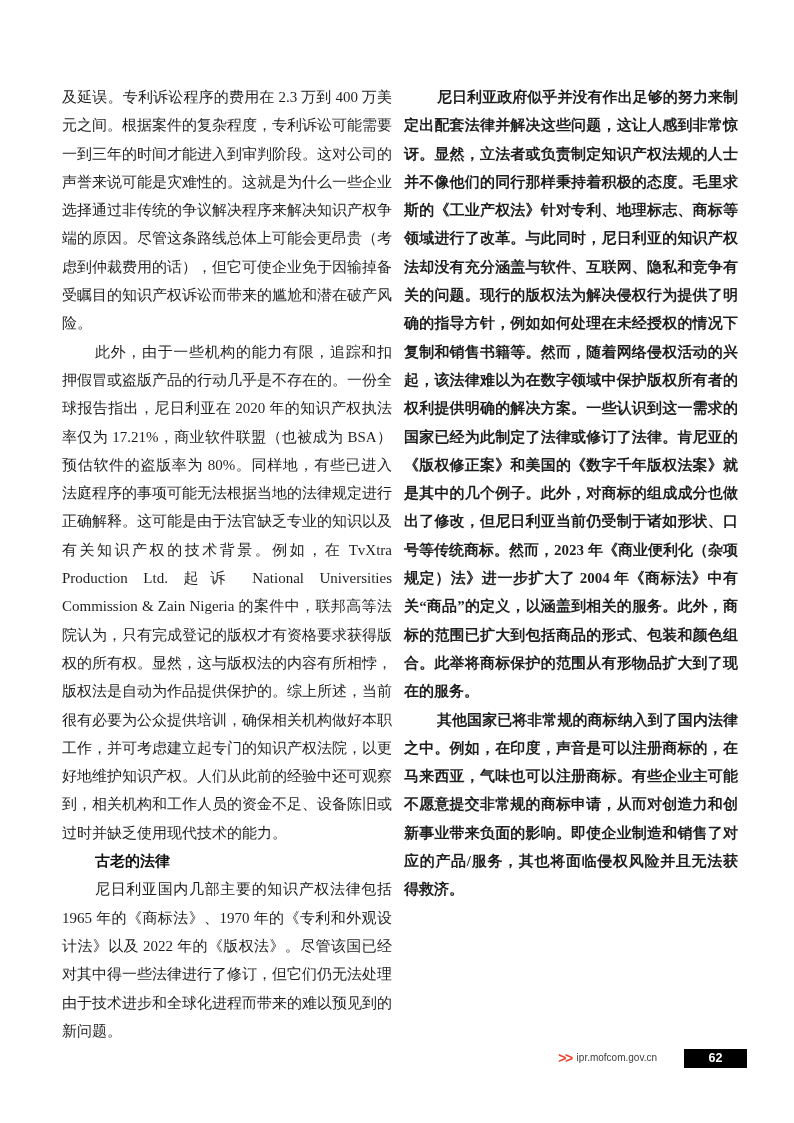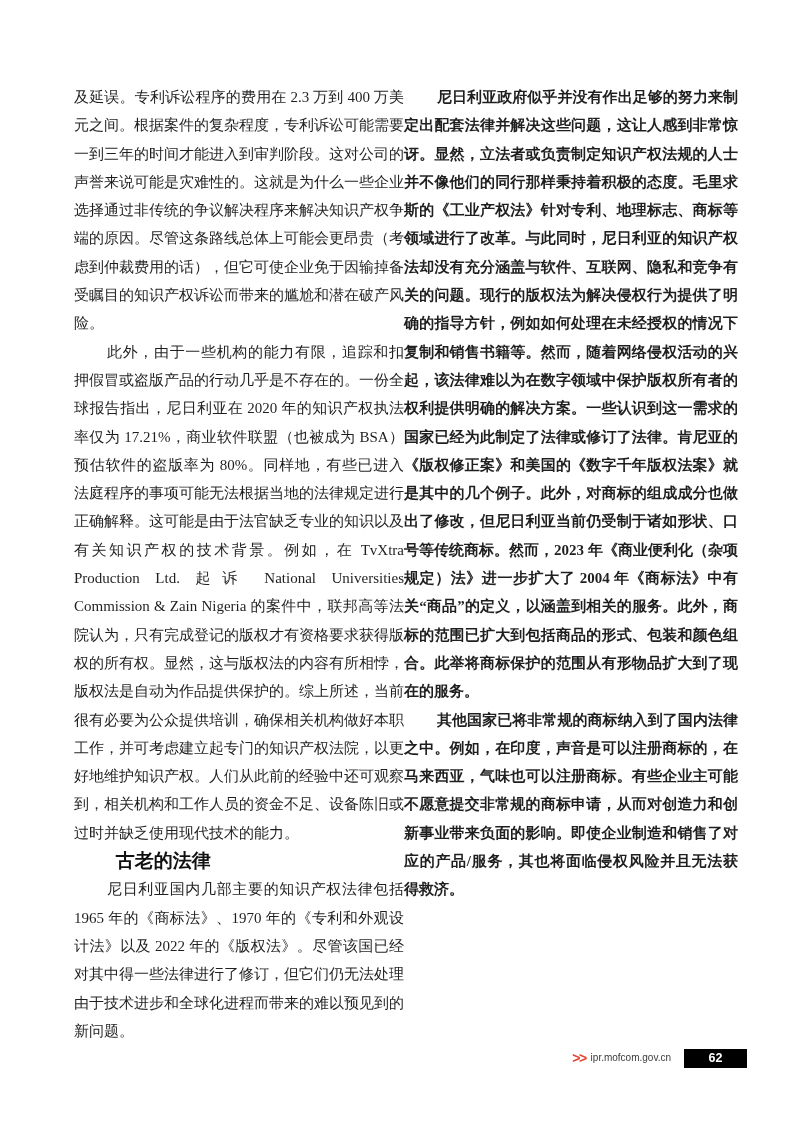--- a/index.html
+++ b/index.html
@@ -12,41 +12,42 @@
     width: 794px;
     height: 1123px;
     position: relative;
     overflow: hidden;
     font-family: "Liberation Serif", "DejaVu Serif", serif;
     color: #1f1f1f;
   }
   .columns {
     position: absolute;
     top: 83px;
-    left: 74px;
+    left: 62px;
     width: 676px;
     display: flex;
+    gap: 12px;
   }
   .column {
     font-size: 15px;
     line-height: 28.3px;
     text-align: justify;
     text-justify: inter-ideograph;
   }
   .column.left  { width: 330px; }
   .column.right { width: 334px; font-weight: bold; }
   .para {
     margin: 0;
     padding: 0;
   }
   .para.indent { text-indent: 2.2em; }
   .section-heading {
     margin: 0;
     padding: 0;
-    font-size: 19px;
+    font-size: 15px;
     line-height: 28.3px;
     font-weight: bold;
     font-family: "Liberation Sans", "DejaVu Sans", sans-serif;
     text-indent: 2.2em;
     color: #111111;
   }
   .footer {
     position: absolute;
     top: 1048px;
     right: 47px;
@@ -62,21 +63,21 @@
     letter-spacing: -1.5px;
     margin-right: 5px;
     line-height: 1;
   }
   .footer .site-url {
     color: #3b3b3b;
     font-size: 10px;
     line-height: 1;
   }
   .footer .page-badge {
-    margin-left: 13px;
+    margin-left: 27px;
     width: 63px;
     height: 19px;
     background: #000000;
     color: #ffffff;
     font-size: 12.5px;
     font-weight: bold;
     display: flex;
     align-items: center;
     justify-content: center;
   }

